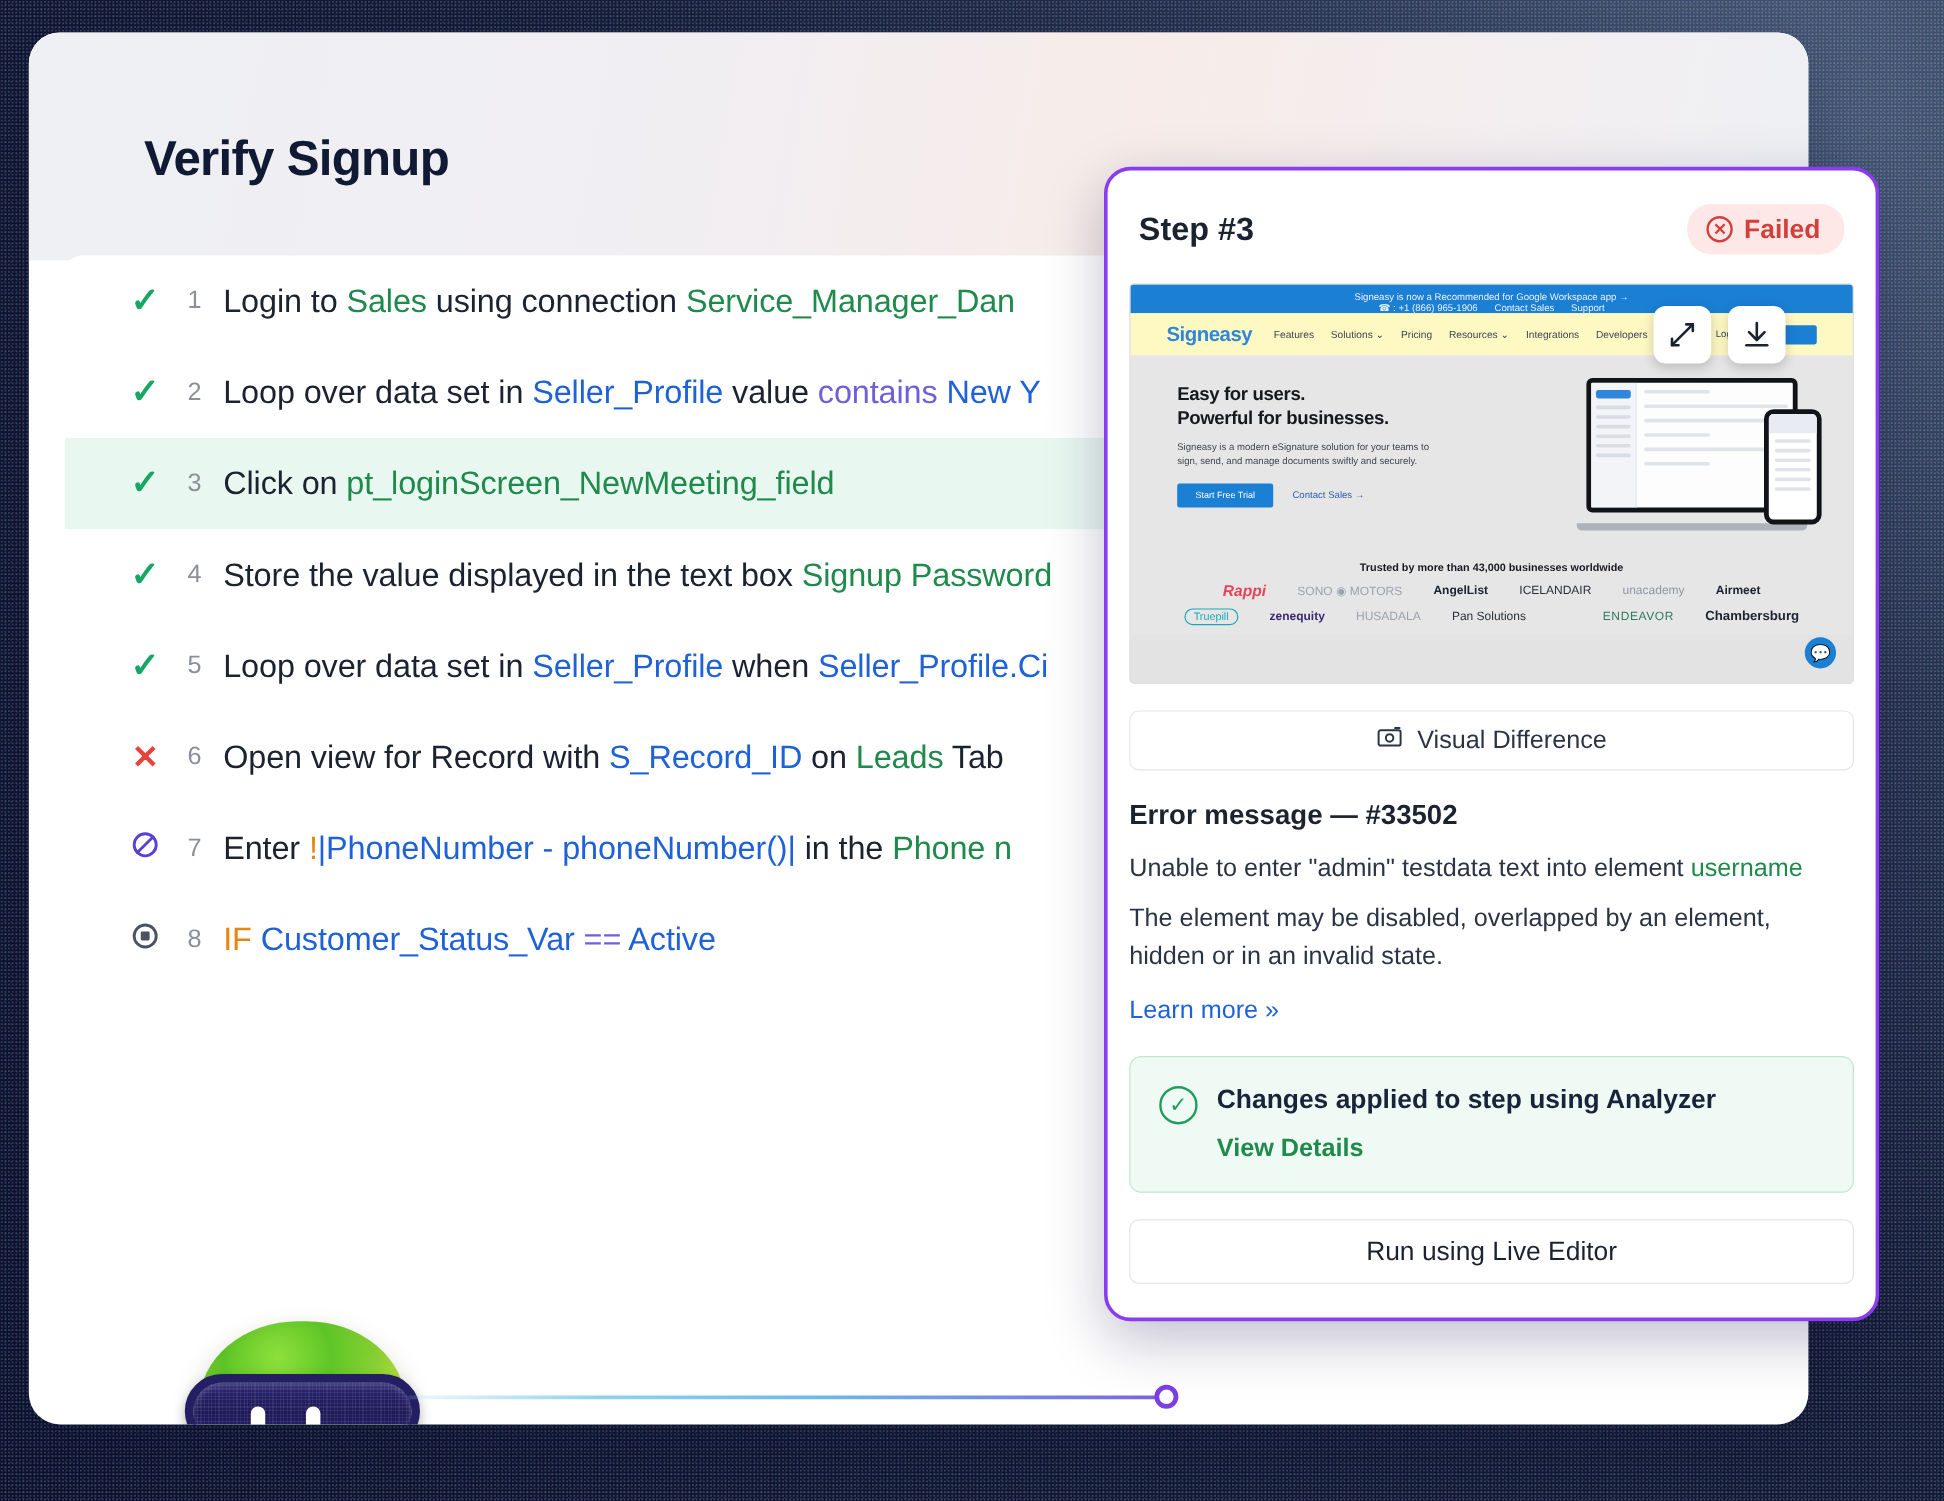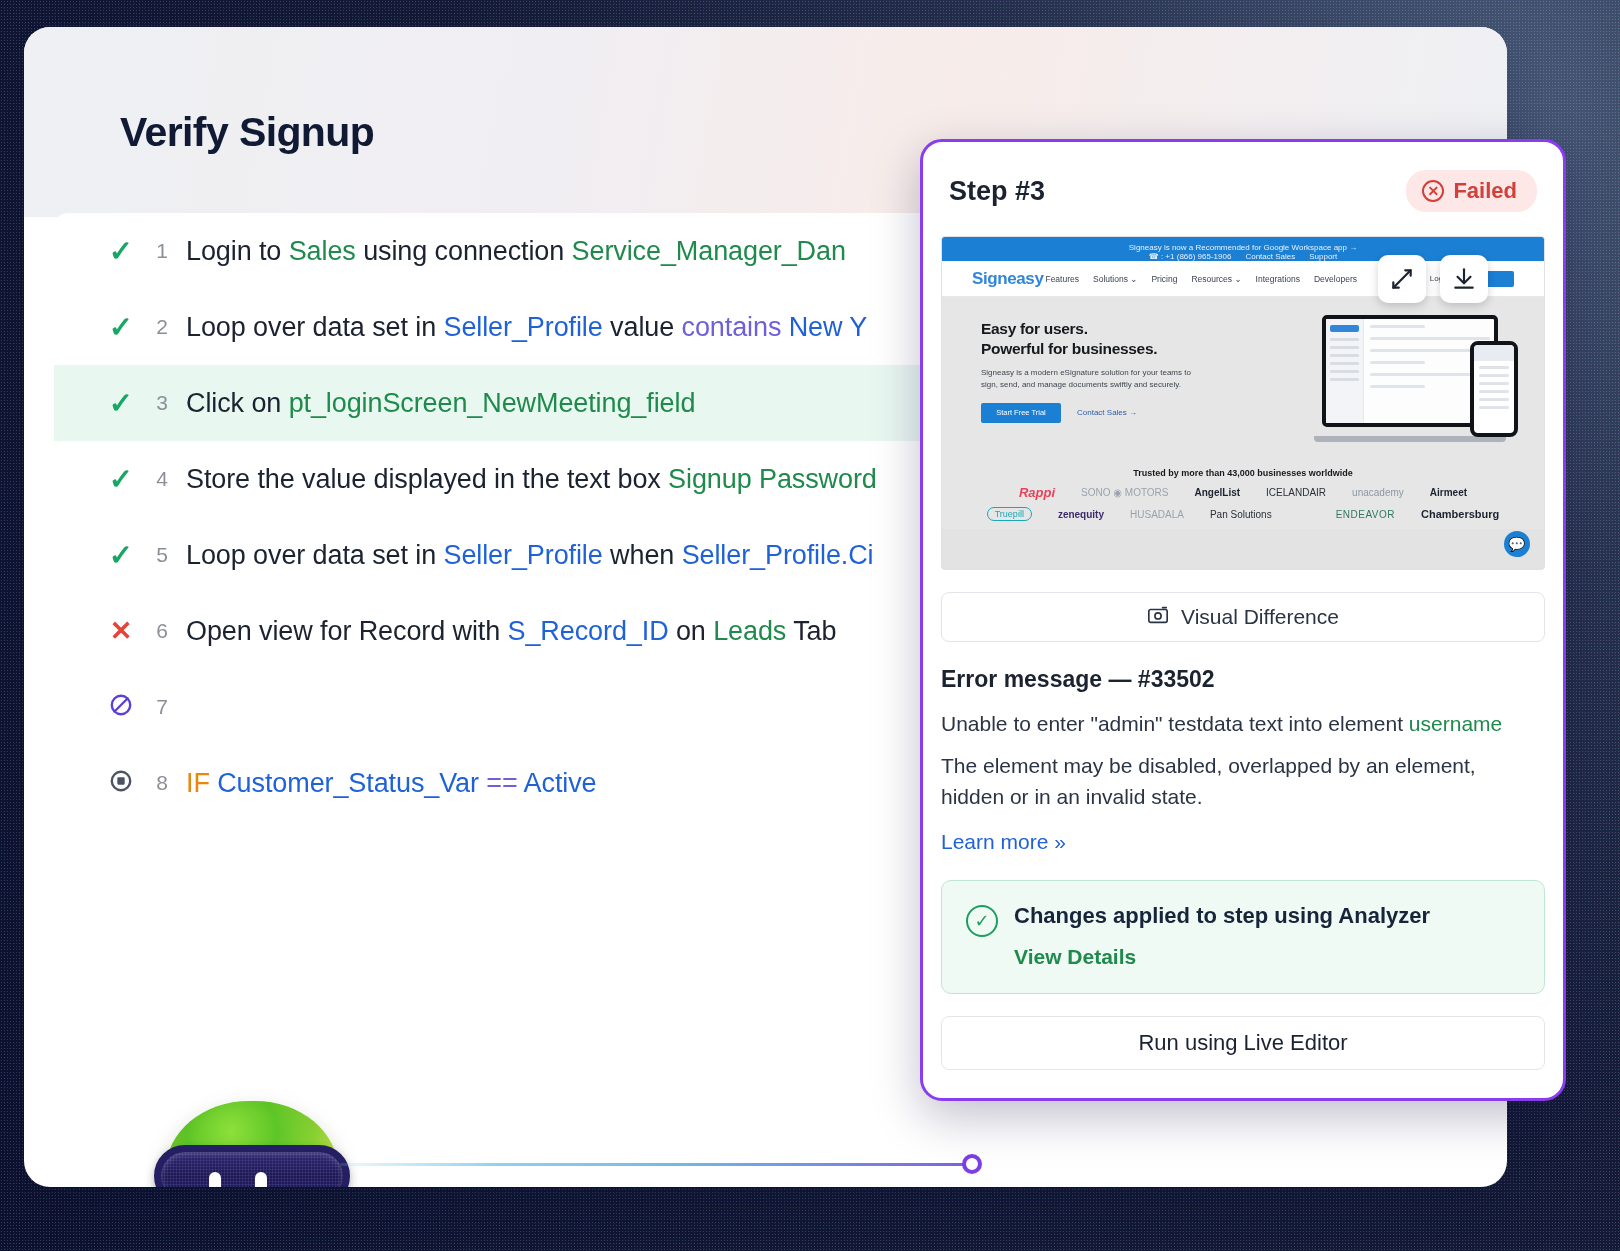--- a/index.html
+++ b/index.html
@@ -169,22 +169,22 @@
     background: #e3e3e3;
     border: 1px solid #dfe1e5;
   }
   .shot-topbar {
     height: 24px; background: #1b7fd4; color: #e8f1fb;
     display: flex; align-items: center; justify-content: flex-end;
     padding: 0 30px; font-size: 8px; flex-direction: column;
   }
   .shot-topbar .right { display: flex; gap: 14px; }
   .shot-nav {
-    height: 36px; background: #ffffff;
-    display: flex; align-items: center; padding: 0 30px; gap: 2px;
+    height: 36px; background: #fef9c3;
+    display: flex; align-items: center; padding: 0 30px; gap: 18px;
     border-bottom: 1px solid #e6e8ea;
   }
   .shot-logo { font-size: 17px; font-weight: 700; color: #2f86da; letter-spacing:-.4px; }
   .shot-nav .links { display: flex; gap: 14px; font-size: 8.5px; color: #3c4352; }
   .shot-nav .tail { margin-left: auto; display: flex; align-items: center; gap: 10px; }
   .shot-nav .login { font-size: 8px; color: #3c4352; }
   .shot-nav .cta { width: 52px; height: 16px; background: #1b7fd4; border-radius: 2px; }
 
   .shot-hero {
     position: relative; height: 165px; background: #e6e6e6;
@@ -348,20 +348,21 @@
           <div class="step-text"><span class="tok tok-dark">Open view for Record with </span><span class="tok tok-blue">S_Record_ID</span><span class="tok tok-dark"> on </span><span class="tok tok-green">Leads</span><span class="tok tok-dark"> Tab</span></div>
         </div>
         <div class="step-row">
           <div class="step-icon">
             <span class="ic-skip"><svg width="26" height="26" viewBox="0 0 24 24" fill="none" stroke="currentColor" stroke-width="2.2" stroke-linecap="round">
                 <circle cx="12" cy="12" r="8.5"></circle>
                 <line x1="6" y1="18" x2="18" y2="6"></line>
               </svg></span>
           </div>
           <div class="step-num">7</div>
+          <div class="step-text"><span class="tok tok-dark">Enter </span><span class="tok tok-orange">!</span><span class="tok tok-cursor">|</span><span class="tok tok-blue">PhoneNumber - phoneNumber()</span><span class="tok tok-cursor">|</span><span class="tok tok-dark"> in the </span><span class="tok tok-green">Phone n</span></div>
         </div>
         <div class="step-row">
           <div class="step-icon">
             <span class="ic-stop"><svg width="26" height="26" viewBox="0 0 24 24" fill="none" stroke="currentColor" stroke-width="2.2">
                 <circle cx="12" cy="12" r="8.5"></circle>
                 <rect x="8.6" y="8.6" width="6.8" height="6.8" fill="currentColor" stroke="none" rx="1"></rect>
               </svg></span>
           </div>
           <div class="step-num">8</div>
           <div class="step-text"><span class="tok tok-orange">IF </span><span class="tok tok-blue">Customer_Status_Var</span><span class="tok tok-purple"> == </span><span class="tok tok-blue">Active</span></div>

